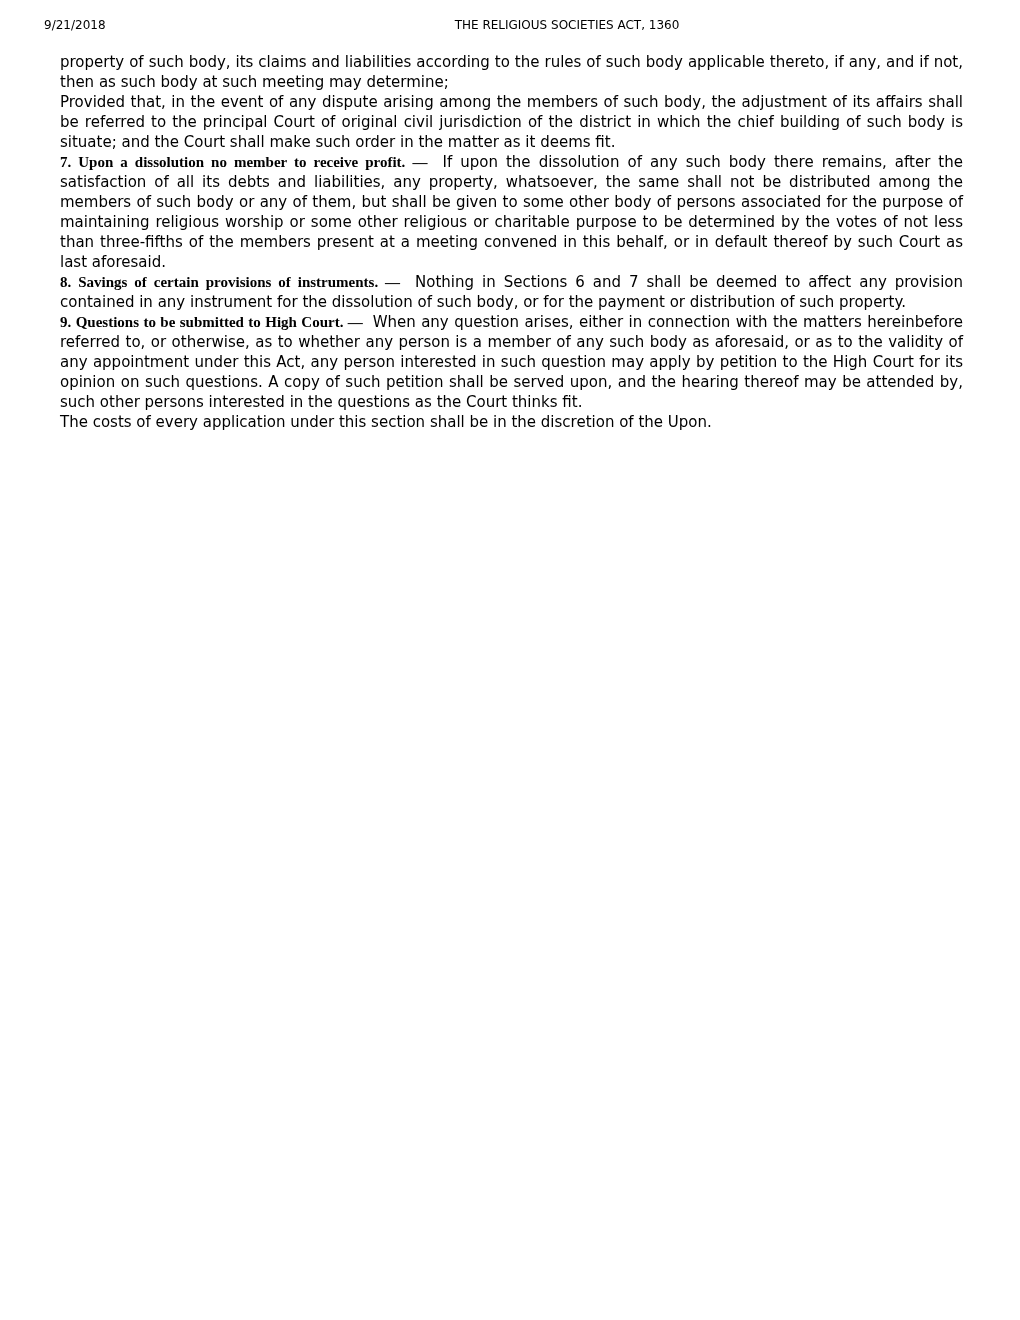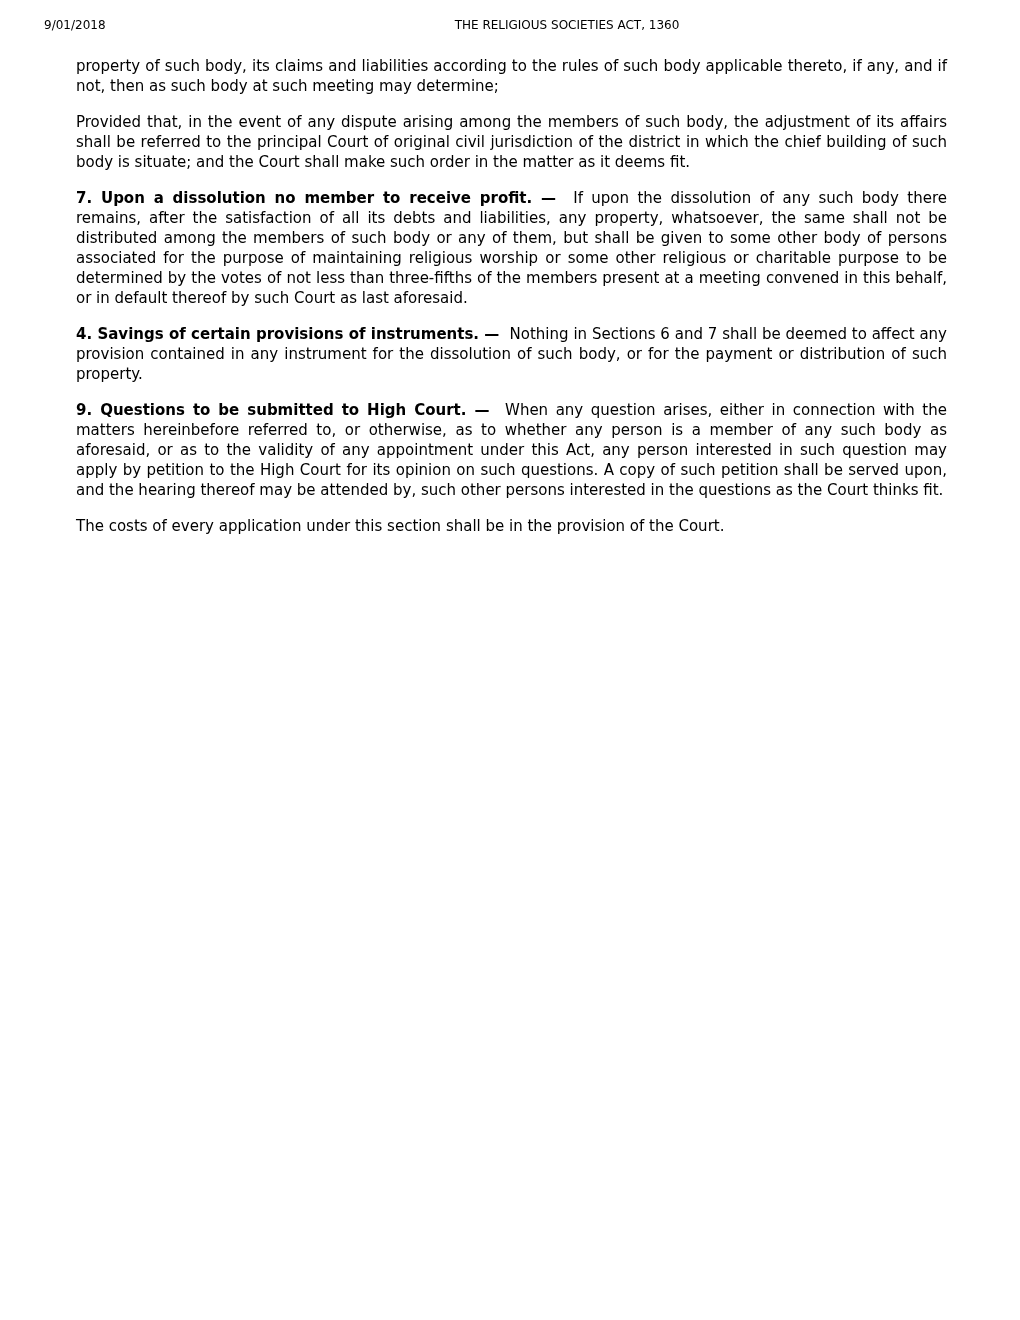--- a/index.html
+++ b/index.html
@@ -35,38 +35,39 @@
     transform: translateX(-50%);
     white-space: nowrap;
   }
   .doc-body {
     margin: 12px 57px 0 60px;
     font-size: 15px;
     line-height: 20px;
     text-align: justify;
   }
   .para {
-    margin: 16px;
+    margin: 0;
   }
   .lead {
     font-weight: bold;
+    font-family: Liberation Serif, serif;
   }
   
   .lead:not(:empty)::after {
     content: "\00a0";
   }
 </style>
 </head>
 <body>
 
 <div class="print-header">
-  <span class="print-date">9/01/2018</span>
+  <span class="print-date">9/21/2018</span>
   <span class="print-title">THE RELIGIOUS SOCIETIES ACT, 1360</span>
 </div>
 
 <div class="doc-body">
   <div class="para"><span class="lead"></span> <span>property of such body, its claims and liabilities according to the rules of such body applicable thereto, if any, and if not, then as such body at such meeting may determine;</span></div>
   <div class="para"><span class="lead"></span> <span>Provided that, in the event of any dispute arising among the members of such body, the adjustment of its affairs shall be referred to the principal Court of original civil jurisdiction of the district in which the chief building of such body is situate; and the Court shall make such order in the matter as it deems fit.</span></div>
   <div class="para"><span class="lead">7. Upon a dissolution no member to receive profit. —</span> <span>If upon the dissolution of any such body there remains, after the satisfaction of all its debts and liabilities, any property, whatsoever, the same shall not be distributed among the members of such body or any of them, but shall be given to some other body of persons associated for the purpose of maintaining religious worship or some other religious or charitable purpose to be determined by the votes of not less than three-fifths of the members present at a meeting convened in this behalf, or in default thereof by such Court as last aforesaid.</span></div>
-  <div class="para"><span class="lead">4. Savings of certain provisions of instruments. —</span> <span>Nothing in Sections 6 and 7 shall be deemed to affect any provision contained in any instrument for the dissolution of such body, or for the payment or distribution of such property.</span></div>
+  <div class="para"><span class="lead">8. Savings of certain provisions of instruments. —</span> <span>Nothing in Sections 6 and 7 shall be deemed to affect any provision contained in any instrument for the dissolution of such body, or for the payment or distribution of such property.</span></div>
   <div class="para"><span class="lead">9. Questions to be submitted to High Court. —</span> <span>When any question arises, either in connection with the matters hereinbefore referred to, or otherwise, as to whether any person is a member of any such body as aforesaid, or as to the validity of any appointment under this Act, any person interested in such question may apply by petition to the High Court for its opinion on such questions. A copy of such petition shall be served upon, and the hearing thereof may be attended by, such other persons interested in the questions as the Court thinks fit.</span></div>
-  <div class="para"><span class="lead"></span> <span>The costs of every application under this section shall be in the provision of the Court.</span></div>
+  <div class="para"><span class="lead"></span> <span>The costs of every application under this section shall be in the discretion of the Upon.</span></div>
 </div>
 
 </body></html>

